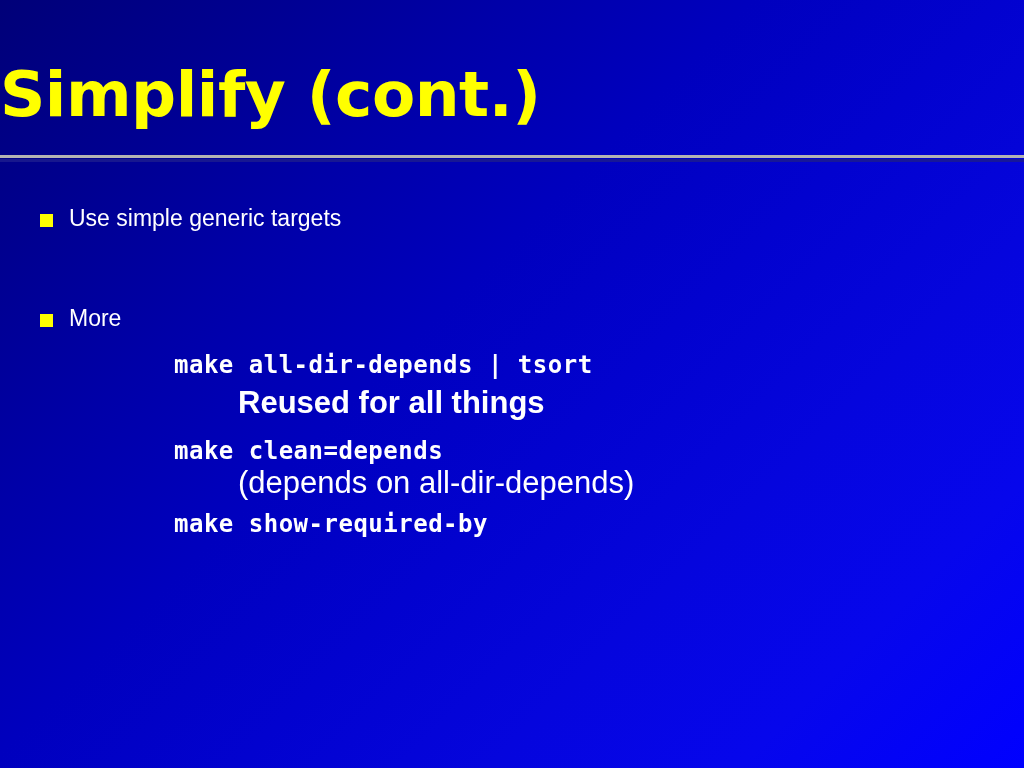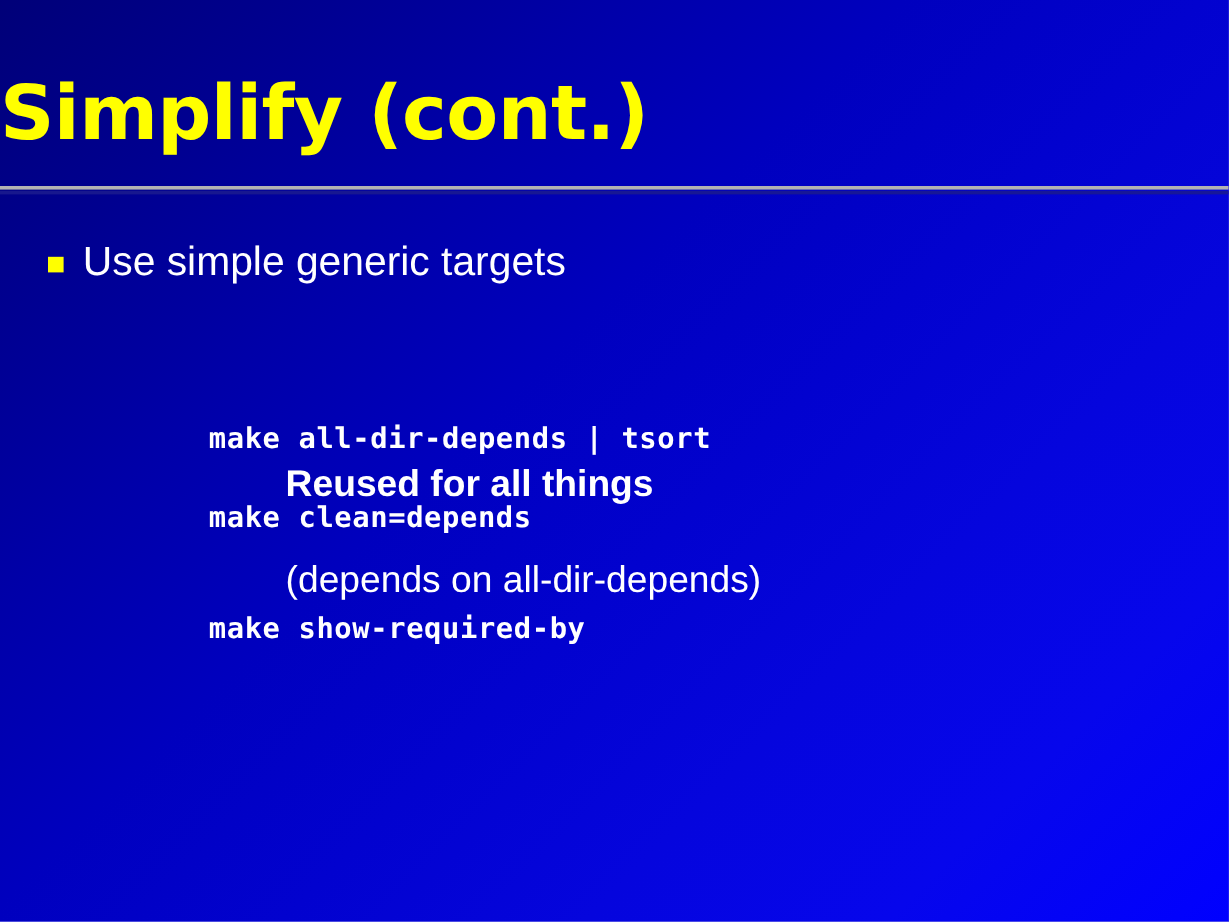--- a/index.html
+++ b/index.html
@@ -95,21 +95,21 @@
   .bullet-mark {
     width: 13px;
     height: 13px;
     background: #ffff00;
     margin-top: 16px;
     margin-right: 16px;
     flex: 0 0 auto;
   }
   .bullet-text {
     font-family: "Liberation Sans", sans-serif;
-    font-size: 34px;
+    font-size: 23px;
     font-weight: normal;
     line-height: 40px;
     color: #ffffff;
   }
 
   .code-line {
     position: absolute;
     left: 174px;
     font-family: "DejaVu Sans Mono", "Liberation Mono", monospace;
     font-size: 24px;
@@ -125,21 +125,21 @@
     font-family: "Liberation Sans", sans-serif;
     font-size: 31px;
     font-weight: normal;
     line-height: 36px;
     color: #ffffff;
     white-space: nowrap;
   }
 
   .l1 { top: 168px; }
   .l2 { top: 203px; font-weight: bold; }
-  .l3 { top: 234px; }
+  .l3 { top: 254px; }
   .l4 { top: 283px; }
   .l5 { top: 327px; }
 </style>
 </head>
 <body>
 
 <div class="slide">
 
   <div class="title-area">
     <h1 class="slide-title">Simplify (cont.)</h1>
@@ -148,20 +148,24 @@
   <div class="divider"></div>
   <div class="divider-shadow"></div>
 
   <div class="body-area">
 
     <div class="bullet-row b1">
       <span class="bullet-mark"></span>
       <span class="bullet-text">Use simple generic targets</span>
     </div>
 
+    <div class="bullet-row b2">
+      <span class="bullet-mark"></span>
+      <span class="bullet-text">More</span>
+    </div>
 
     <div class="code-line l1">make all-dir-depends | tsort</div>
 
     <div class="note-line l2">Reused for all things</div>
 
     <div class="code-line l3">make clean=depends</div>
 
     <div class="note-line l4">(depends on all-dir-depends)</div>
 
     <div class="code-line l5">make show-required-by</div>

